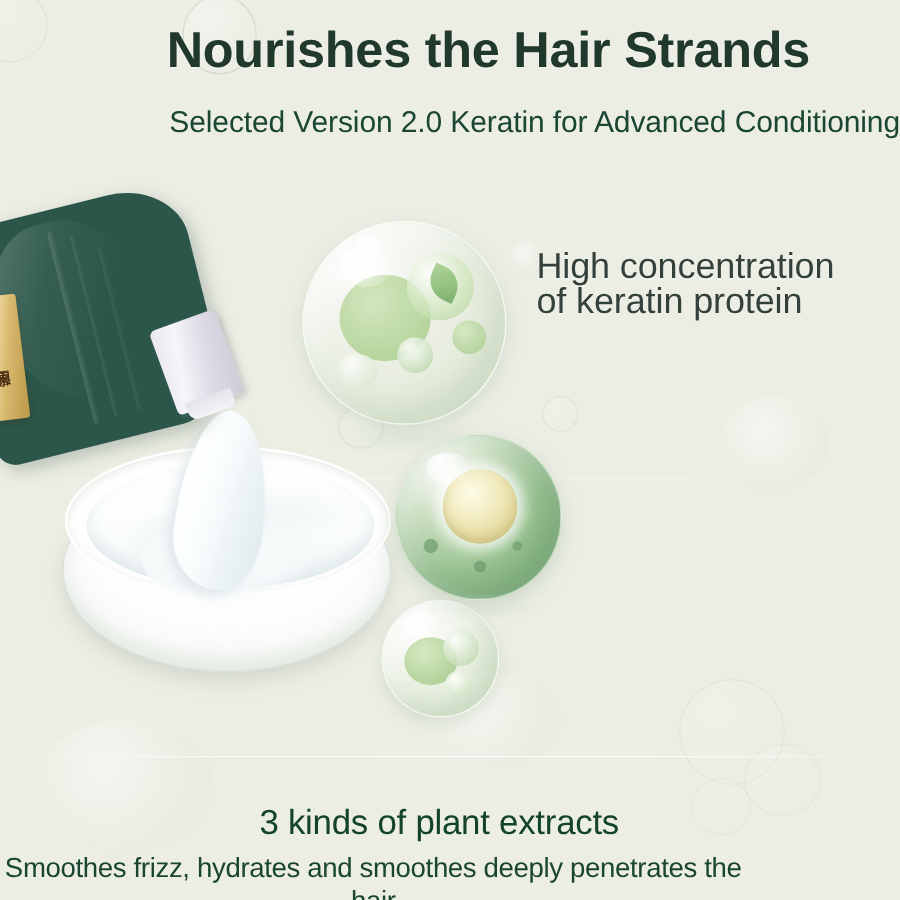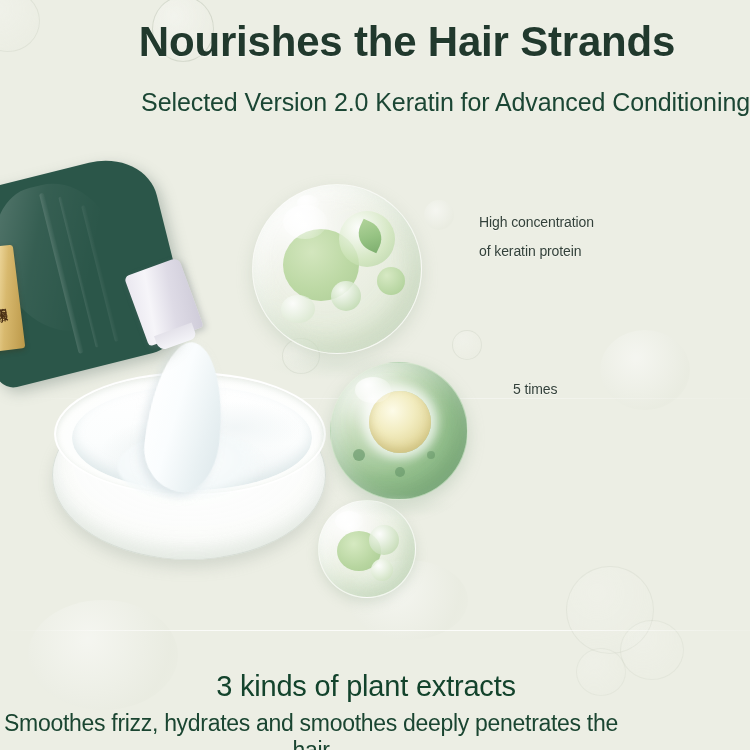--- a/index.html
+++ b/index.html
@@ -63,26 +63,25 @@
     width: 750px;
     text-align: right;
     font-size: 25px;
     font-weight: normal;
     color: #1b4634;
     letter-spacing: -0.1px;
   }
 
   .feature-label {
     position: absolute;
-    font-size: 14px;
+    font-size: 30px;
     line-height: 29px;
     color: #33413a;
     letter-spacing: -0.1px;
     text-shadow: 0 1px 1px rgba(255,255,255,0.5);
-    margin-left: 32px;
   }
   .feature-label.dark { color: #1f4a35; }
 
   .pill {
     position: absolute;
     left: 205px; top: 609px;
     width: 345px; height: 44px;
     border-radius: 22px;
     background: linear-gradient(180deg, rgba(88,145,122,0.93) 0%, rgba(66,126,104,0.93) 55%, rgba(57,112,92,0.92) 100%);
     box-shadow: 0 2px 6px rgba(60,95,80,0.25), inset 0 1px 2px rgba(255,255,255,0.25);
@@ -360,21 +359,20 @@
 
   <div class="reflection" style="left:258px; top:338px; width:160px; height:54px;"></div>
   <div class="reflection" style="left:336px; top:486px; width:128px; height:40px;"></div>
 
   <div class="feature-label" style="left:447px; top:208px;">
     <div>High concentration</div>
     <div>of keratin protein</div>
   </div>
 
   <div class="feature-label" style="left:481px; top:375px;">
-    <div>5 times</div>
   </div>
 
 
 
   <div class="footer-big">3 kinds of plant extracts</div>
   <div class="footer-small">Smoothes frizz, hydrates and smoothes deeply penetrates the hair</div>
 
 </div>
 
 </body></html>

